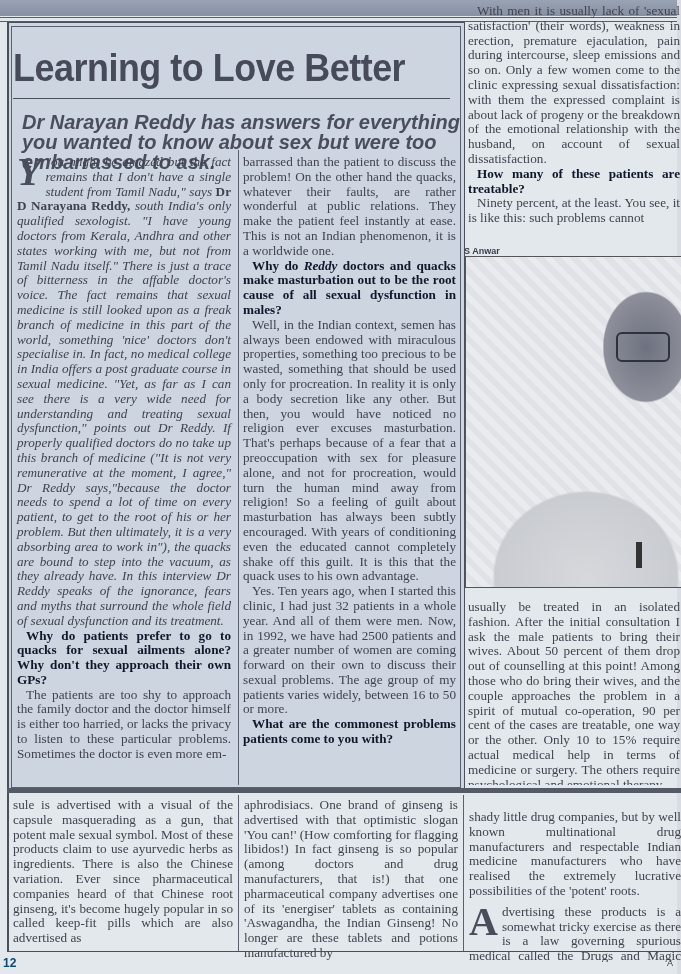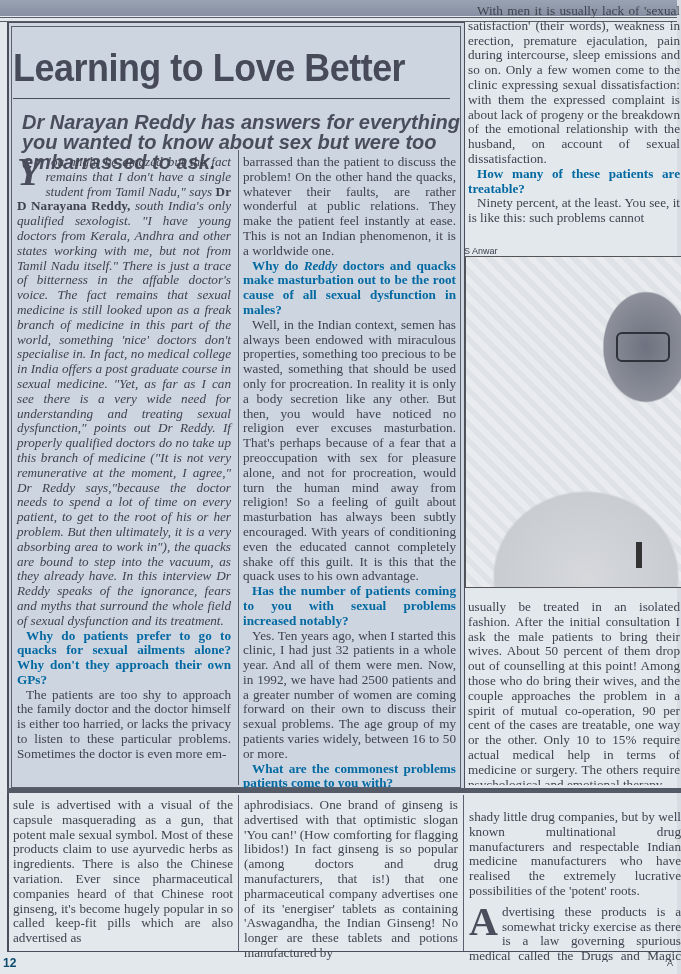--- a/index.html
+++ b/index.html
@@ -53,31 +53,31 @@
     font-family: "Liberation Sans", "DejaVu Sans", sans-serif;
     font-weight: bold; font-style: italic; font-size: 20px; line-height: 20px;
     color: #4a4e5c;
   }
   .col {
     position: absolute; font-size: 13.2px; line-height: 14.8px;
     text-align: justify; color: #3f434e;
   }
   .col p { margin: 0; text-indent: 9px; }
   .col p.noindent { text-indent: 0; }
-  .col p.q { font-weight: bold; color: #0369a1; }
+  .col p.q { font-weight: bold; color: #0f172a; }
   .col .it { font-style: italic; }
   .dropcap {
     float: left; font-weight: bold; font-size: 40px; line-height: 30px;
     margin: 2px 4px 0 0; color: #4a4e5c;
     font-family: "Liberation Serif", "DejaVu Serif", serif;
   }
   .photo-credit {
     position: absolute; left: 464px; top: 246px;
     font-family: "Liberation Sans", "DejaVu Sans", sans-serif;
-    font-size: 9px; color: #3a3d48;
+    font-size: 9px; color: #3a3d48; font-weight: bold;
   }
   .photo {
     position: absolute; left: 465px; top: 256px; width: 216px; height: 330px;
     border: 1px solid #555; border-right: none;
     background:
       radial-gradient(ellipse 70px 90px at 180px 90px, #6e7280 0%, #8d909a 60%, transparent 62%),
       radial-gradient(ellipse 130px 120px at 120px 320px, #d6d8dc 0%, #c9ccd1 70%, transparent 72%),
       repeating-linear-gradient(45deg, #e9ebee 0 6px, #dfe2e6 6px 12px);
     overflow: hidden;
   }
@@ -121,21 +121,20 @@
   <p class="q">Why do patients prefer to go to quacks for sexual ailments alone? Why don't they approach their own GPs?</p>
   <p>The patients are too shy to approach the family doctor and the doctor himself is either too harried, or lacks the privacy to listen to these particular problems. Sometimes the doctor is even more em-</p>
 </div>
 
 <div class="col-rule" style="left:238px; top:150px; height:635px;"></div>
 
 <div class="col" style="left:243px; top:155px; width:213px;">
   <p class="noindent">barrassed than the patient to discuss the problem! On the other hand the quacks, whatever their faults, are rather wonderful at public relations. They make the patient feel instantly at ease. This is not an Indian phenomenon, it is a worldwide one.</p>
   <p class="q"><span>Why do </span><i>Reddy</i><span> doctors and quacks make masturbation out to be the root cause of all sexual dysfunction in males?</span></p>
   <p>Well, in the Indian context, semen has always been endowed with miraculous properties, something too precious to be wasted, something that should be used only for procreation. In reality it is only a body secretion like any other. But then, you would have noticed no religion ever excuses masturbation. That's perhaps because of a fear that a preoccupation with sex for pleasure alone, and not for procreation, would turn the human mind away from religion! So a feeling of guilt about masturbation has always been subtly encouraged. With years of conditioning even the educated cannot completely shake off this guilt. It is this that the quack uses to his own advantage.</p>
-  <p class="q">Has the number of patients coming to you with sexual problems increased notably?</p>
   <p>Yes. Ten years ago, when I started this clinic, I had just 32 patients in a whole year. And all of them were men. Now, in 1992, we have had 2500 patients and a greater number of women are coming forward on their own to discuss their sexual problems. The age group of my patients varies widely, between 16 to 50 or more.</p>
   <p class="q">What are the commonest problems patients come to you with?</p>
 </div>
 
 <div class="col" style="left:468px; top:4px; width:212px; overflow:hidden; height:240px;">
   <p>With men it is usually lack of 'sexual satisfaction' (their words), weakness in erection, premature ejaculation, pain during intercourse, sleep emissions and so on. Only a few women come to the clinic expressing sexual dissatisfaction: with them the expressed complaint is about lack of progeny or the breakdown of the emotional relationship with the husband, on account of sexual dissatisfaction.</p>
   <p class="q">How many of these patients are treatable?</p>
   <p>Ninety percent, at the least. You see, it is like this: such problems cannot</p>
 </div>
 

